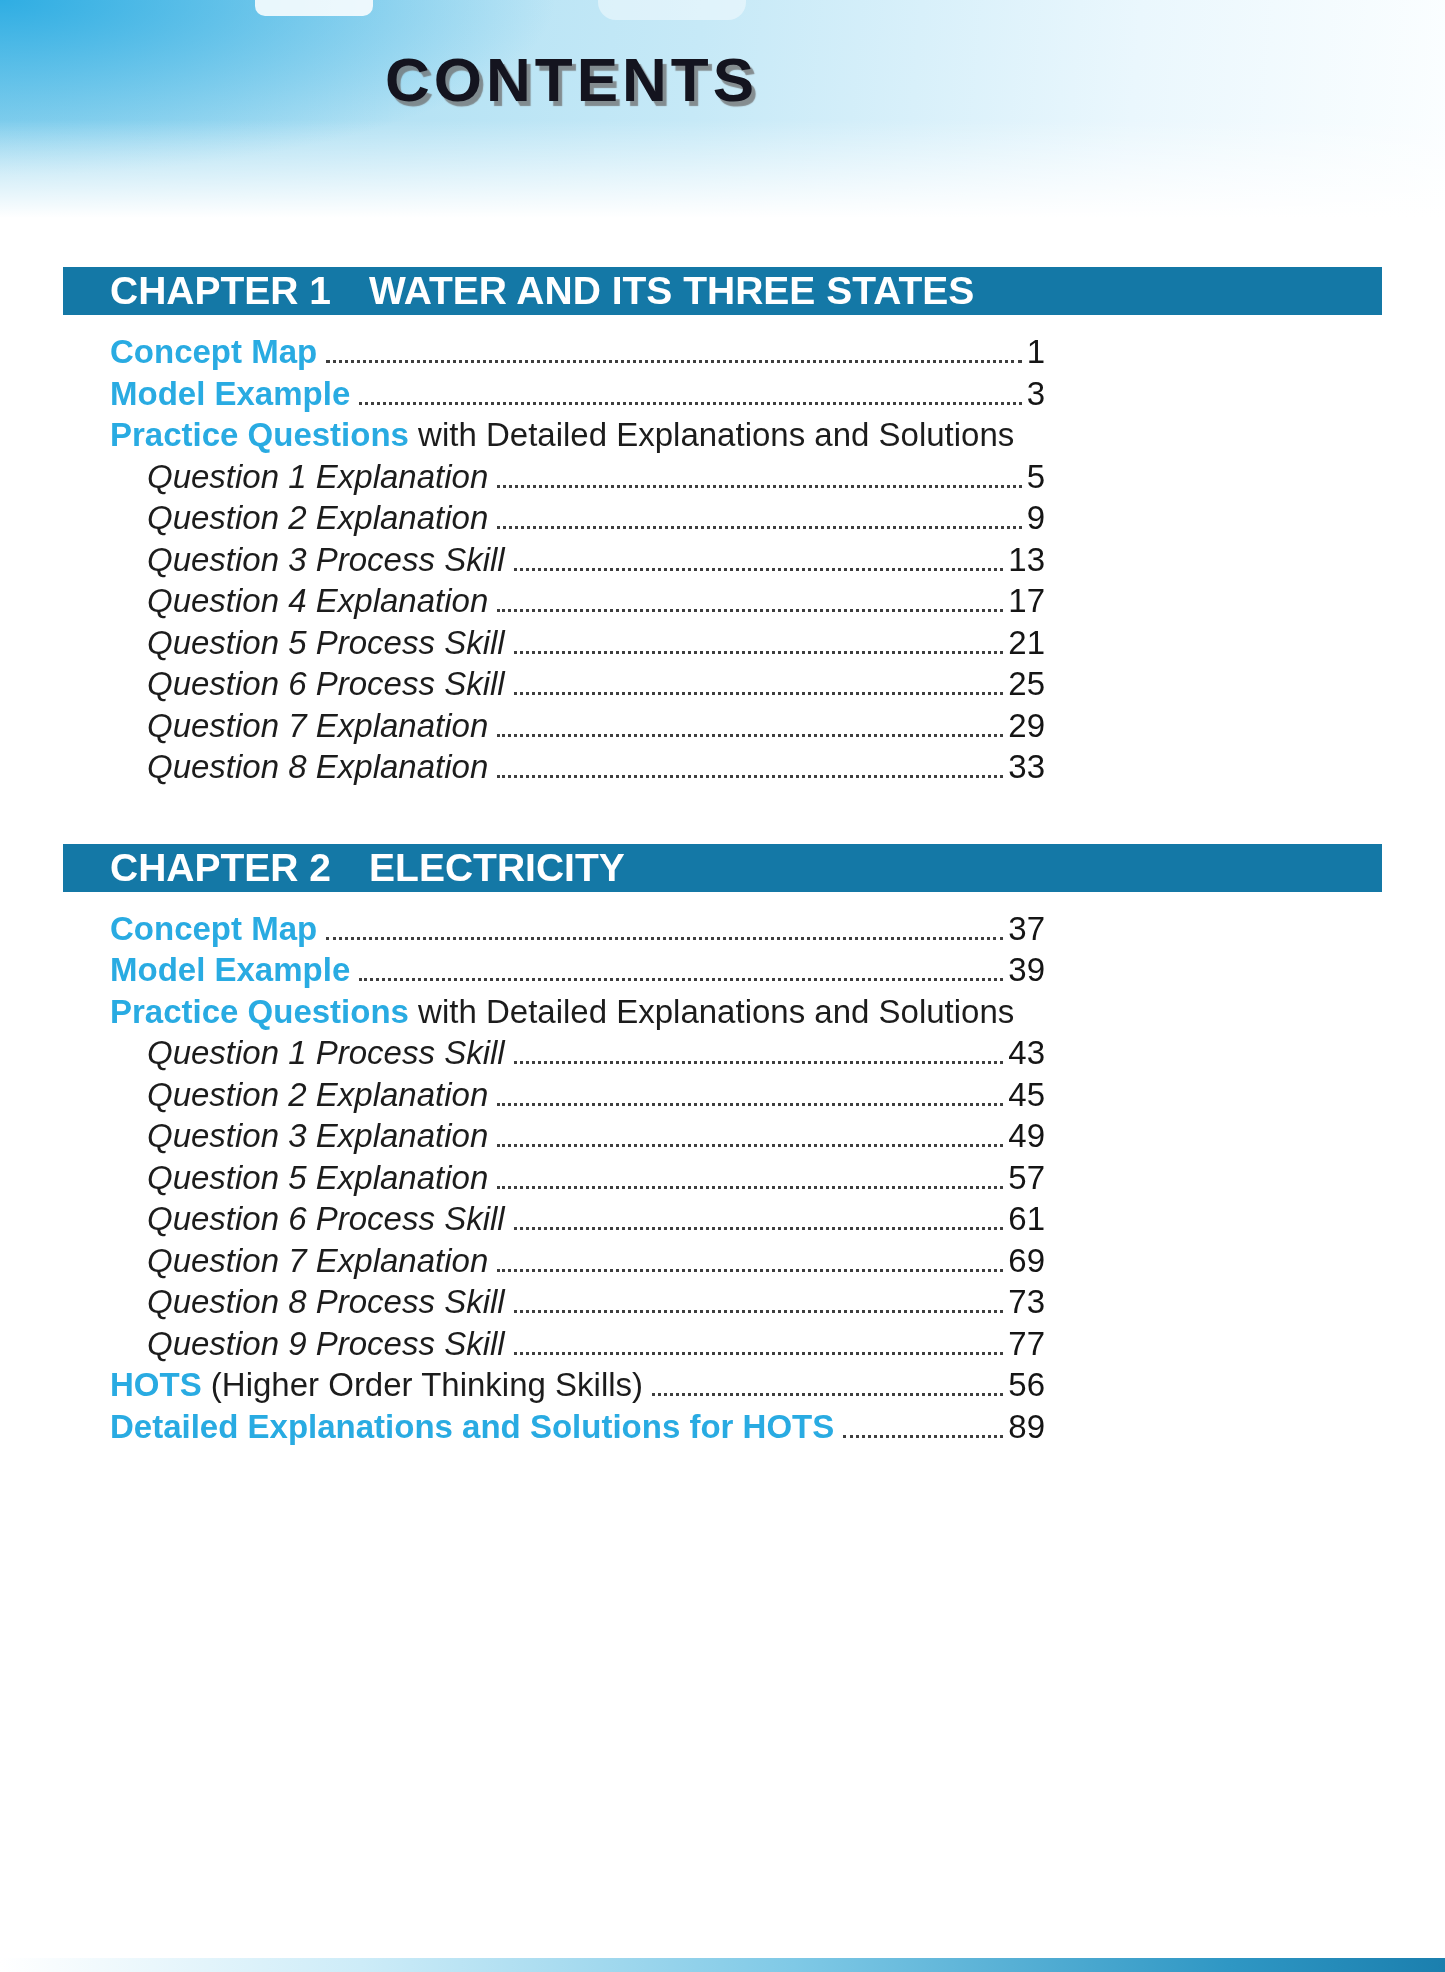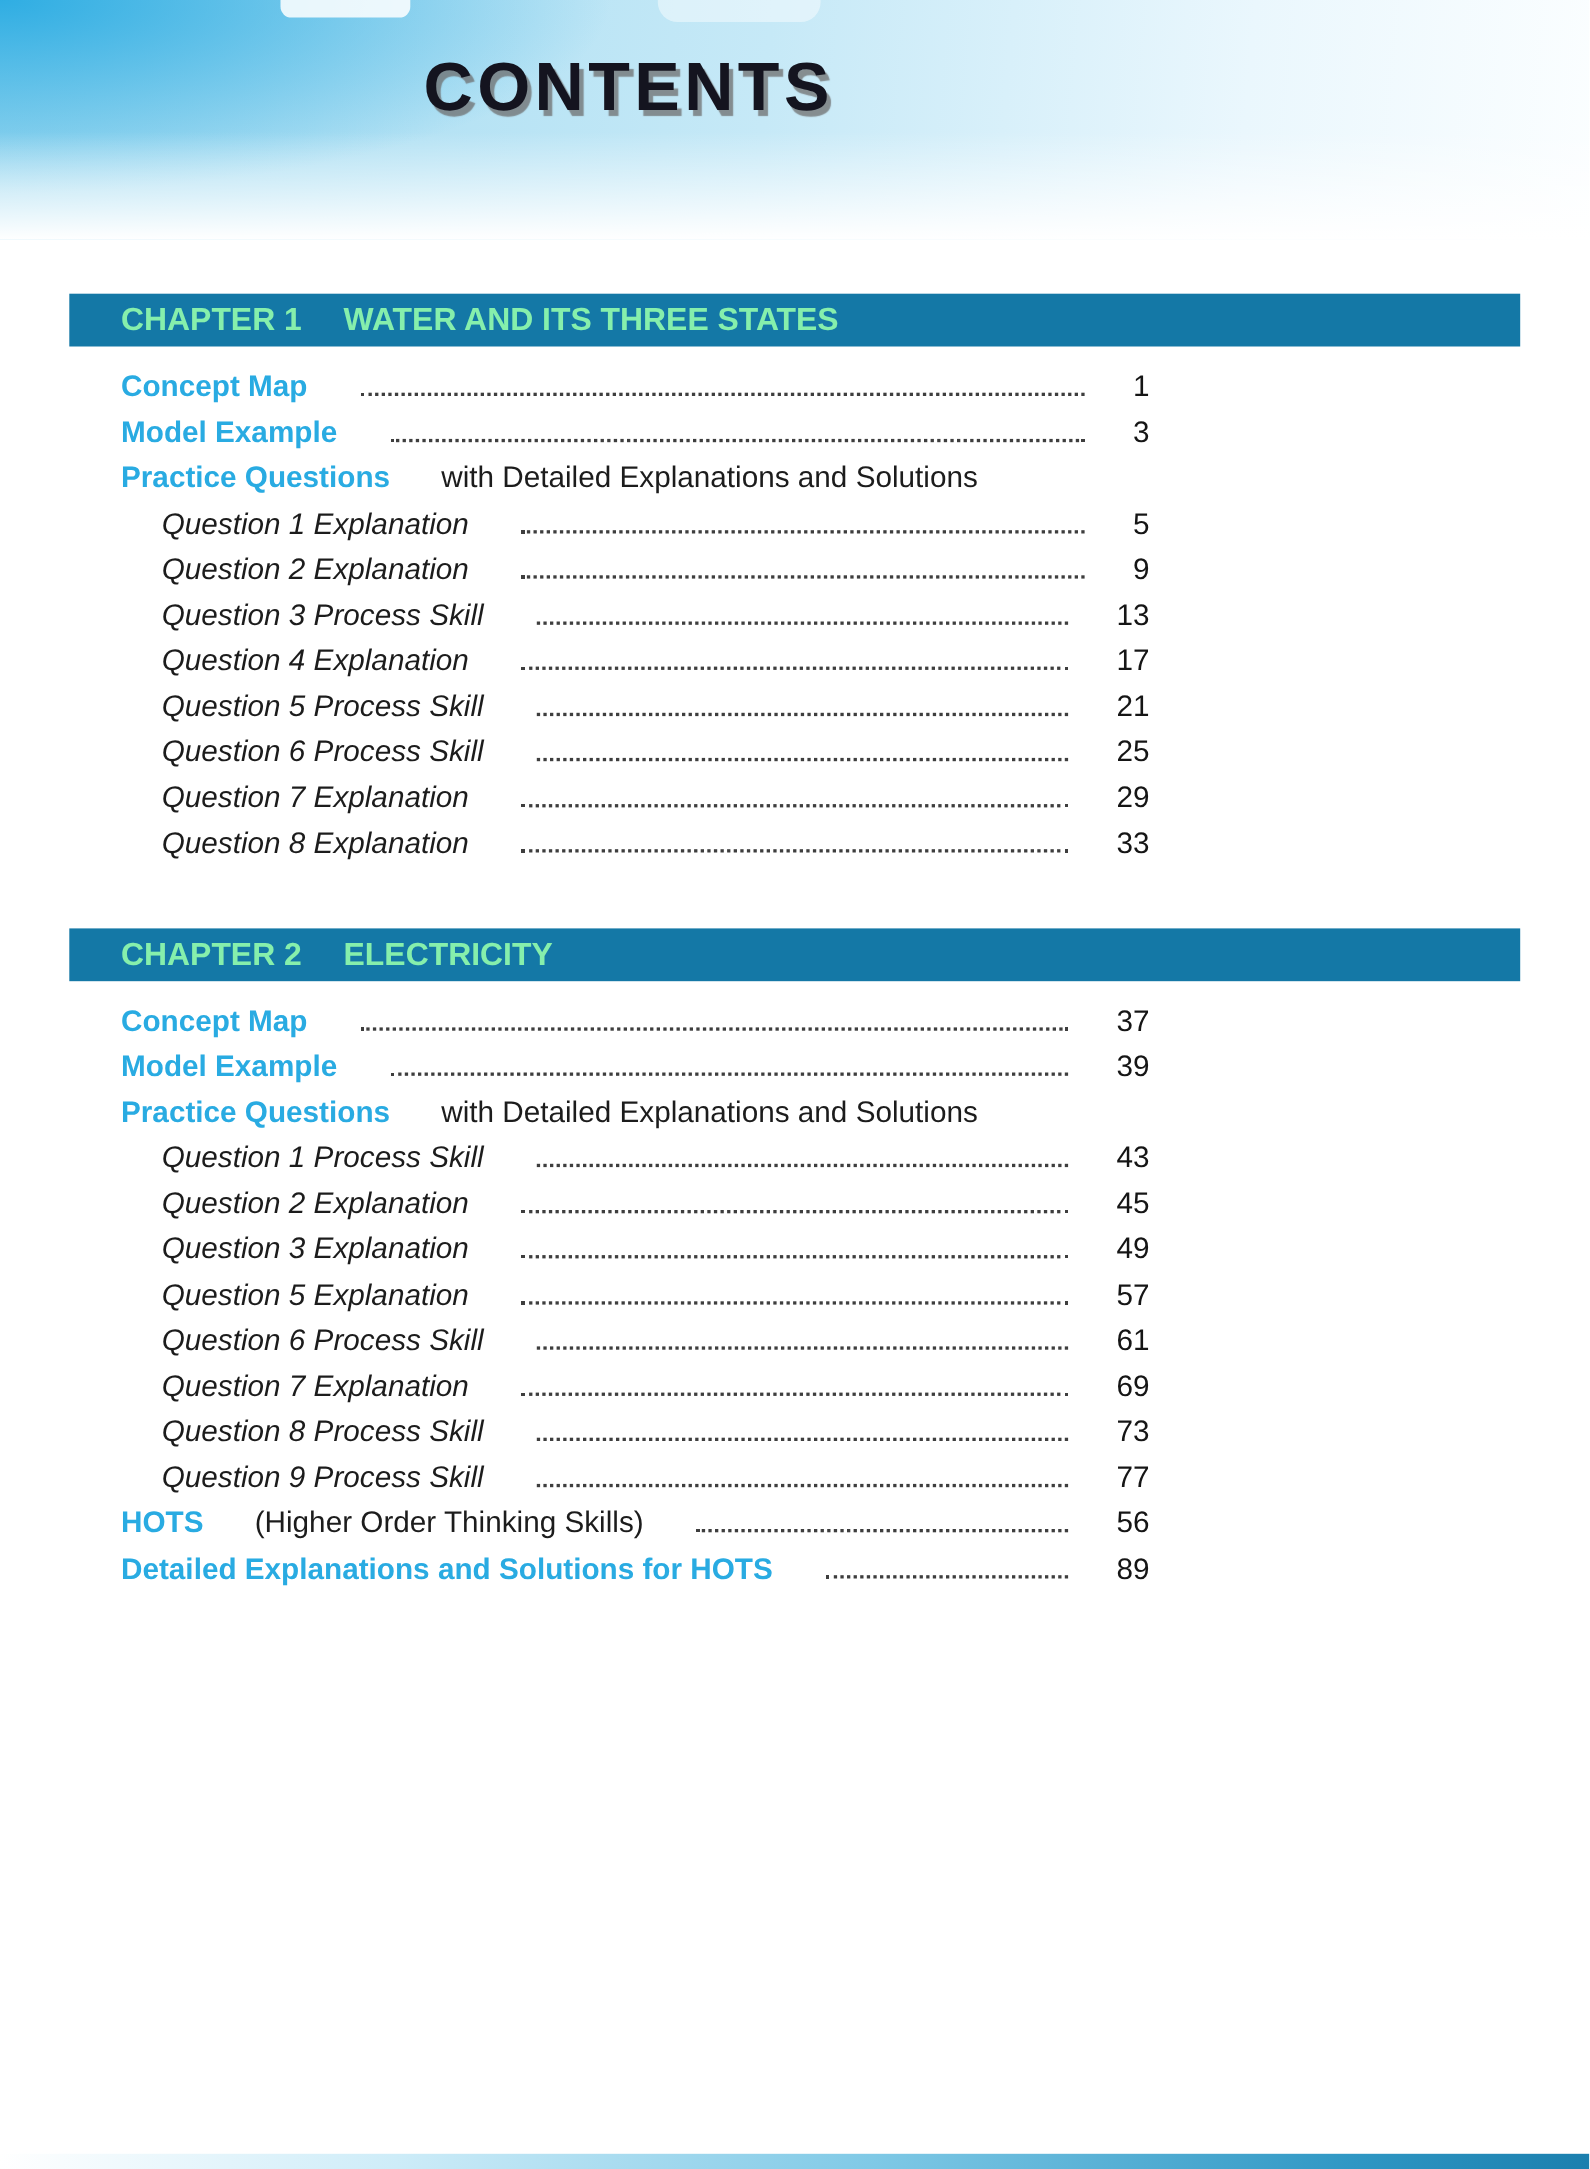--- a/index.html
+++ b/index.html
@@ -53,41 +53,40 @@
   #toc {
     margin: 49px 63px 0 63px;
   }
   .chapter + .chapter {
     margin-top: 56px;
   }
   .chapter-bar {
     height: 48px;
     line-height: 48px;
     background: var(--bar-blue, #1478a6);
-    color: #86efac;
+    color: #ffffff;
     font-weight: bold;
-    font-size: 29px;
+    font-size: 39px;
     padding-left: 47px;
     white-space: nowrap;
   }
   .ch-title { margin-left: 38px; }
 
   .entries {
     margin-left: 47px;
     width: 935px;
     padding-top: 16px;
   }
   .row {
     display: flex;
     align-items: baseline;
-    font-size: 27px;
+    font-size: 33px;
     line-height: 41.5px;
     height: 41.5px;
     white-space: nowrap;
-    gap: 39px;
   }
   .blue-text {
     color: var(--accent-blue, #29abe2);
     font-weight: bold;
   }
   .plain-text {
     color: var(--text-dark, #1c1c1c);
     font-weight: normal;
   }
   .row.sub { padding-left: 37px; }

